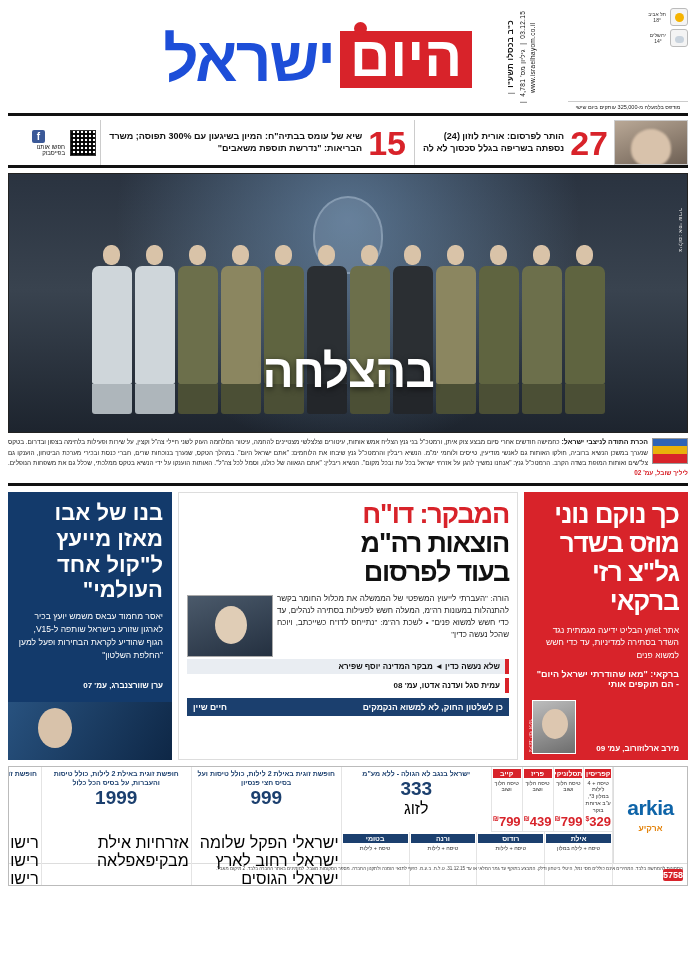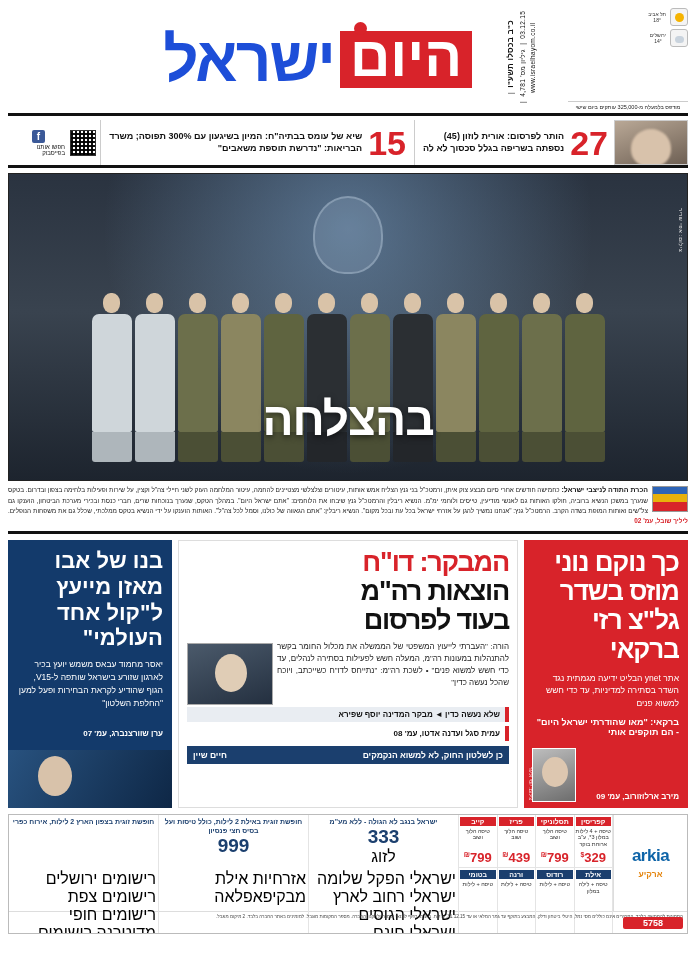--- a/index.html
+++ b/index.html
@@ -43,21 +43,21 @@
   .tz2 { flex:1; display:flex; align-items:center; gap:6px; padding:0 8px; border-left:1px solid #ccc; }
   .tz-social { width:92px; display:flex; align-items:center; justify-content:center; gap:5px; padding:0 4px; font-size:6px; }
   .qr { width:26px; height:26px; background:
       repeating-linear-gradient(0deg,#111 0 2px,#fff 2px 4px),
       repeating-linear-gradient(90deg,#111 0 2px,transparent 2px 4px);
       background-blend-mode:multiply; border:1px solid #333; }
   .fb { display:flex; flex-direction:column; align-items:center; gap:1px; color:#111; }
   .fb-icon { width:13px; height:13px; background:#3b5998; color:#fff; font-weight:bold; font-size:10px; line-height:13px; text-align:center; border-radius:2px; }
 
   
-  .mainphoto { position:relative; height:308px; margin-top:5px; border:1px solid #222; overflow:hidden;
+  .mainphoto { position:relative; height:260px; margin-top:5px; border:1px solid #222; overflow:hidden;
       background:linear-gradient(180deg,#2a3340 0%,#39434f 45%,#1d242e 100%); }
   .stage-glow { position:absolute; inset:0; background:radial-gradient(circle at 50% 18%, rgba(120,160,200,.55), rgba(20,28,38,0) 58%); }
   .emblem { position:absolute; left:50%; top:22px; transform:translateX(-50%); width:70px; height:78px; border-radius:50% 50% 45% 45%; background:rgba(180,200,220,.18); border:2px solid rgba(200,215,230,.35); }
   .soldiers { position:absolute; left:0; right:0; bottom:18px; height:172px; display:flex; align-items:flex-end; justify-content:center; gap:3px; padding:0 12px; }
   .sold { width:40px; position:relative; }
   .sold .head { width:17px; height:20px; border-radius:45%; background:#d9c3a8; margin:0 auto 1px; filter:blur(.4px); }
   .sold .body { height:118px; border-radius:7px 7px 2px 2px; background:#6c6f4b; }
   .sold.green .body { background:#5f6440; }
   .sold.dark .body { background:#2b2f33; }
   .sold.khaki .body { background:#8b8660; }
@@ -100,35 +100,35 @@
   .col-blue h2 { margin:0; font-size:22px; line-height:1.18; font-weight:bold; }
   .col-blue .body { margin-top:7px; font-size:8.5px; line-height:1.5; }
   .col-blue .author { margin-top:20px; font-size:8px; font-weight:bold; }
   .portrait-blue2 { position:absolute; bottom:0; left:0; width:164px; height:58px; background:linear-gradient(120deg,#28527f,#0e2746); }
   .portrait-blue2 .f { position:absolute; left:30px; top:6px; width:34px; height:40px; border-radius:50%; background:#d8c2aa; filter:blur(.6px); }
 
   
   .ad { margin-top:6px; border:1px solid #bbb; background:#fff; height:120px; position:relative; overflow:hidden; }
   .ad-top { display:flex; height:96px; }
   .ad-left { flex:0 0 74px; display:flex; flex-direction:column; align-items:center; justify-content:center; gap:3px; border-left:1px solid #ddd; }
-  .arkia-logo { font-size:17px; font-weight:bold; color:#0e64a8; letter-spacing:-.5px; }
+  .arkia-logo { font-size:21px; font-weight:bold; color:#0e64a8; letter-spacing:-.5px; }
   .arkia-sub { font-size:8.5px; color:#e4850f; font-weight:bold; }
   .ad-cells { flex:1; display:flex; flex-direction:column; }
   .ad-row { display:flex; flex:1; }
   .cell { flex:1; border-right:1px solid #e4e4e4; border-bottom:1px solid #e4e4e4; display:flex; flex-direction:column; align-items:center; justify-content:flex-start; padding:2px 1px; }
   .cell .city { background:#d8232a; color:#fff; font-size:7px; font-weight:bold; width:100%; text-align:center; padding:1px 0; }
   .cell .city.blue { background:#1b3f6e; }
   .cell .desc { font-size:5.5px; color:#333; text-align:center; line-height:1.25; margin-top:2px; }
   .cell .price { font-size:13px; font-weight:bold; color:#d8232a; margin-top:auto; }
   .cell .price sup { font-size:7px; }
   .ad-wide { flex:0 0 150px; border-right:1px solid #e4e4e4; display:flex; flex-direction:column; align-items:center; padding:2px; }
   .ad-wide .hdr { font-size:7px; font-weight:bold; color:#1b3f6e; text-align:center; line-height:1.3; }
   .ad-wide .price-big { font-size:19px; font-weight:bold; color:#1b3f6e; }
   .ad-legal { font-size:4.6px; color:#444; line-height:1.35; padding:2px 4px; text-align:justify; border-top:1px solid #ddd; }
-  .ad-badge { position:absolute; right:4px; bottom:4px; background:#d8232a; color:#fff; font-size:9px; font-weight:bold; padding:1px 20px; border-radius:2px; }
+  .ad-badge { position:absolute; right:4px; bottom:4px; background:#d8232a; color:#fff; font-size:9px; font-weight:bold; padding:1px 0; border-radius:2px; }
 </style>
 </head>
 <body>
 
 <div class="page">
 
   <div class="masthead">
     <div class="mh-left">
       <div class="mh-badges">
         <div class="badge-row">
@@ -169,21 +169,21 @@
       <span class="logo-israel">ישראל</span>
     </div>
   </div>
 
   <div class="teaser">
     <div class="tz-photo">
         <span class="face"></span>
       </div>
     <div class="tz1">
       <span class="tz-num">27</span>
-      <span class="tz-txt">הותר לפרסום: אורית לוזון (45) נספתה בשריפה בגלל סכסוך לא לה</span>
+      <span class="tz-txt">הותר לפרסום: אורית לוזון (24) נספתה בשריפה בגלל סכסוך לא לה</span>
     </div>
     <div class="tz2">
       <span class="tz-num">15</span>
       <span class="tz-txt">שיא של עומס בבתיה"ח: המיון בשיגעון עם 300% תפוסה; משרד הבריאות: "נדרשת תוספת משאבים"</span>
     </div>
     <div class="tz-social">
       <span class="qr"></span>
       <span class="fb">
         <span class="fb-icon">f</span>
         <span>חפשו אותנו בפייסבוק</span>
@@ -343,20 +343,24 @@
           <div class="ad-wide">
             <span class="hdr">ישראל בנגב לא הגולה - ללא מע"מ</span>
             <span class="price-big">333</span>
             <span class="desc">לזוג</span>
           </div>
           <div class="ad-wide">
             <span class="hdr">חופשת זוגית באילת 2 לילות, כולל טיסות ועל בסיס חצי פנסיון</span>
             <span class="price-big">999</span>
           </div>
           <div class="ad-wide">
+            <span class="hdr">חופשת זוגית באילת 2 לילות, כולל טיסות והעברות, על בסיס הכל כלול</span>
+            <span class="price-big">1999</span>
+          </div>
+          <div class="ad-wide">
             <span class="hdr">חופשת זוגית בצפון הארץ 2 לילות, אירוח כפרי</span>
 
           </div>
         </div>
         <div class="ad-row">
           <div class="cell">
             <span class="city blue">אילת</span>
             <span class="desc">טיסה + לילה במלון</span>
 
           </div>

